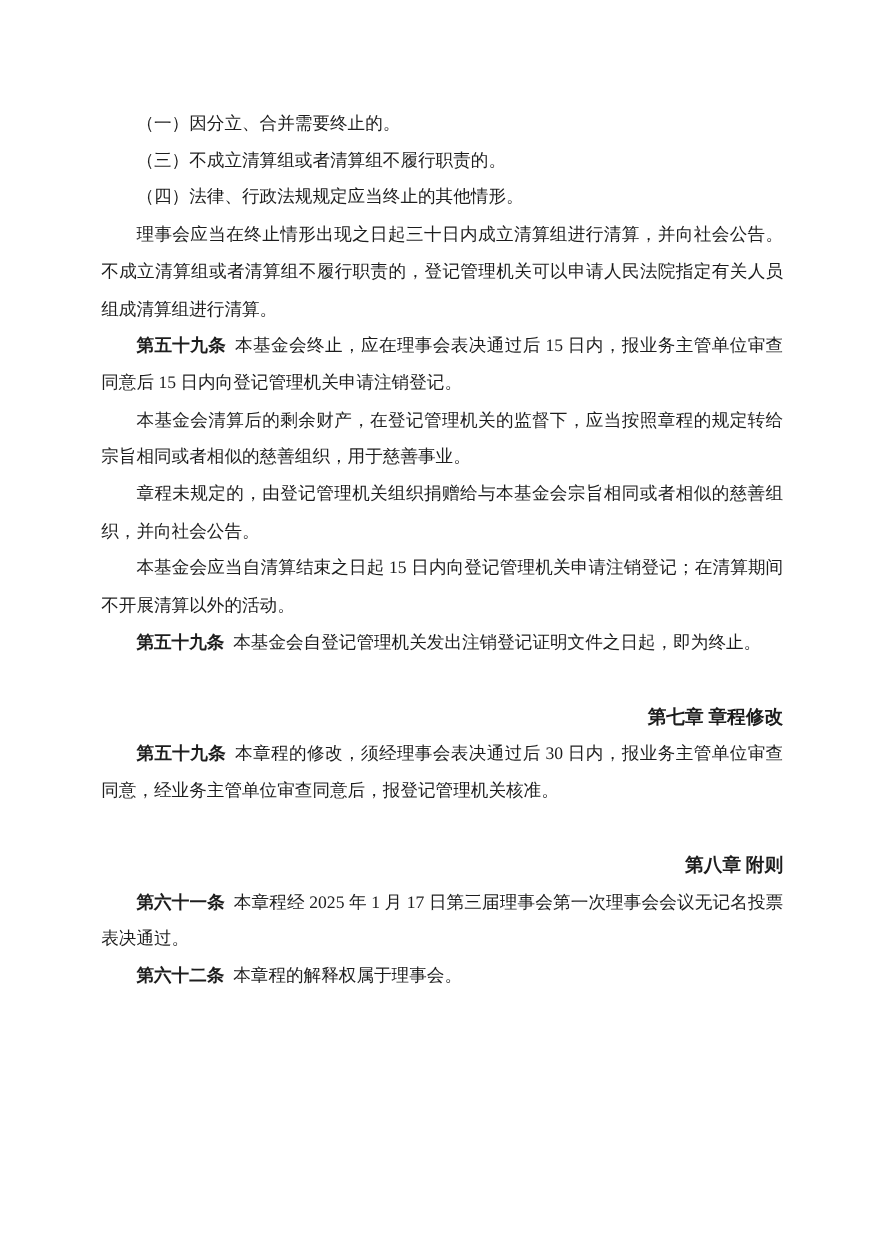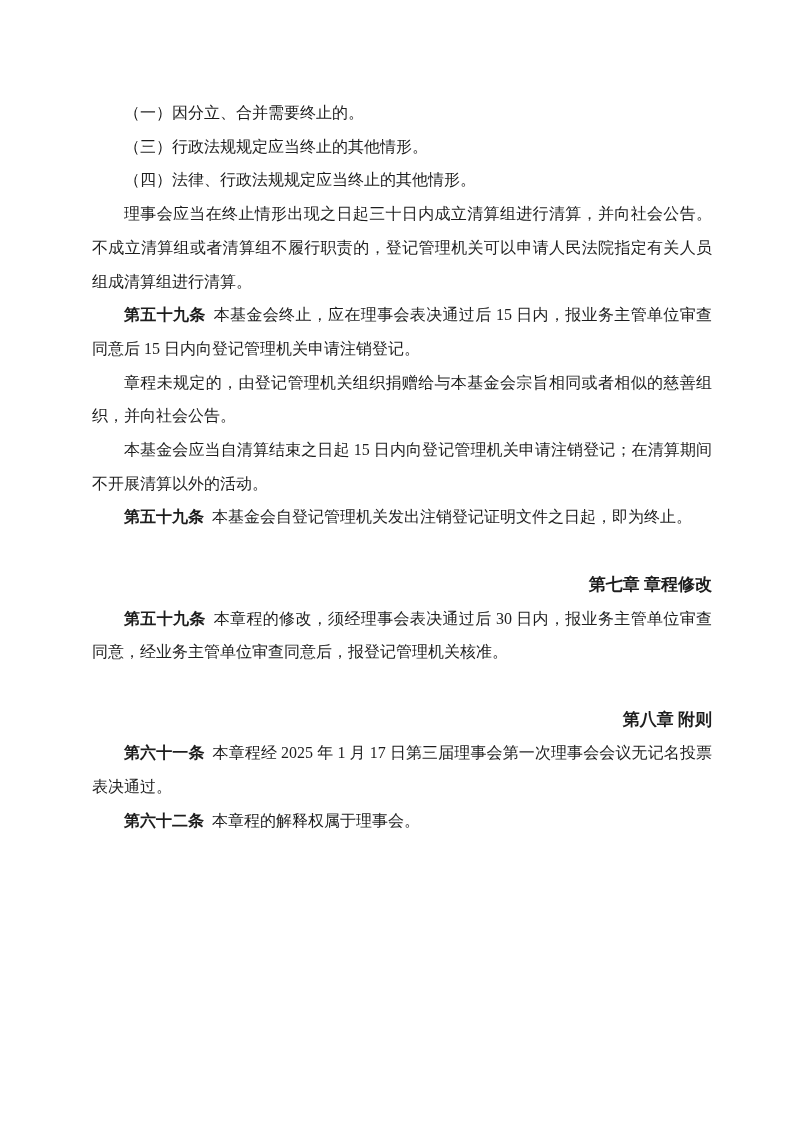--- a/index.html
+++ b/index.html
@@ -52,28 +52,29 @@
     color: #be185d;
   }
 </style>
 </head>
 <body>
 
 <div class="page">
   <div class="content">
 
     <p class="para">（一）因分立、合并需要终止的。</p>
-    <p class="para">（三）行政法规规定应当终止的其他情形。</p>
+    <p class="para">（三）不成立清算组或者清算组不履行职责的。</p>
     <p class="para">（四）法律、行政法规规定应当终止的其他情形。</p>
 
     <p class="para">理事会应当在终止情形出现之日起三十日内成立清算组进行清算，并向社会公告。不成立清算组或者清算组不履行职责的，登记管理机关可以申请人民法院指定有关人员组成清算组进行清算。</p>
 
     <p class="para"><span class="term">第五十九条</span><span>本基金会终止，应在理事会表决通过后 15 日内，报业务主管单位审查同意后 15 日内向登记管理机关申请注销登记。</span></p>
 
 
+    <p class="para">本基金会清算后的剩余财产，在登记管理机关的监督下，应当按照章程的规定转给宗旨相同或者相似的慈善组织，用于慈善事业。</p>
     <p class="para">章程未规定的，由登记管理机关组织捐赠给与本基金会宗旨相同或者相似的慈善组织，并向社会公告。</p>
     <p class="para">本基金会应当自清算结束之日起 15 日内向登记管理机关申请注销登记；在清算期间不开展清算以外的活动。</p>
 
     <p class="para"><span class="term">第五十九条</span><span>本基金会自登记管理机关发出注销登记证明文件之日起，即为终止。</span></p>
 
     <h2 class="chapter">第七章 章程修改</h2>
 
     <p class="para"><span class="term">第五十九条</span><span>本章程的修改，须经理事会表决通过后 30 日内，报业务主管单位审查同意，经业务主管单位审查同意后，报登记管理机关核准。</span></p>
 
     <h2 class="chapter">第八章 附则</h2>

